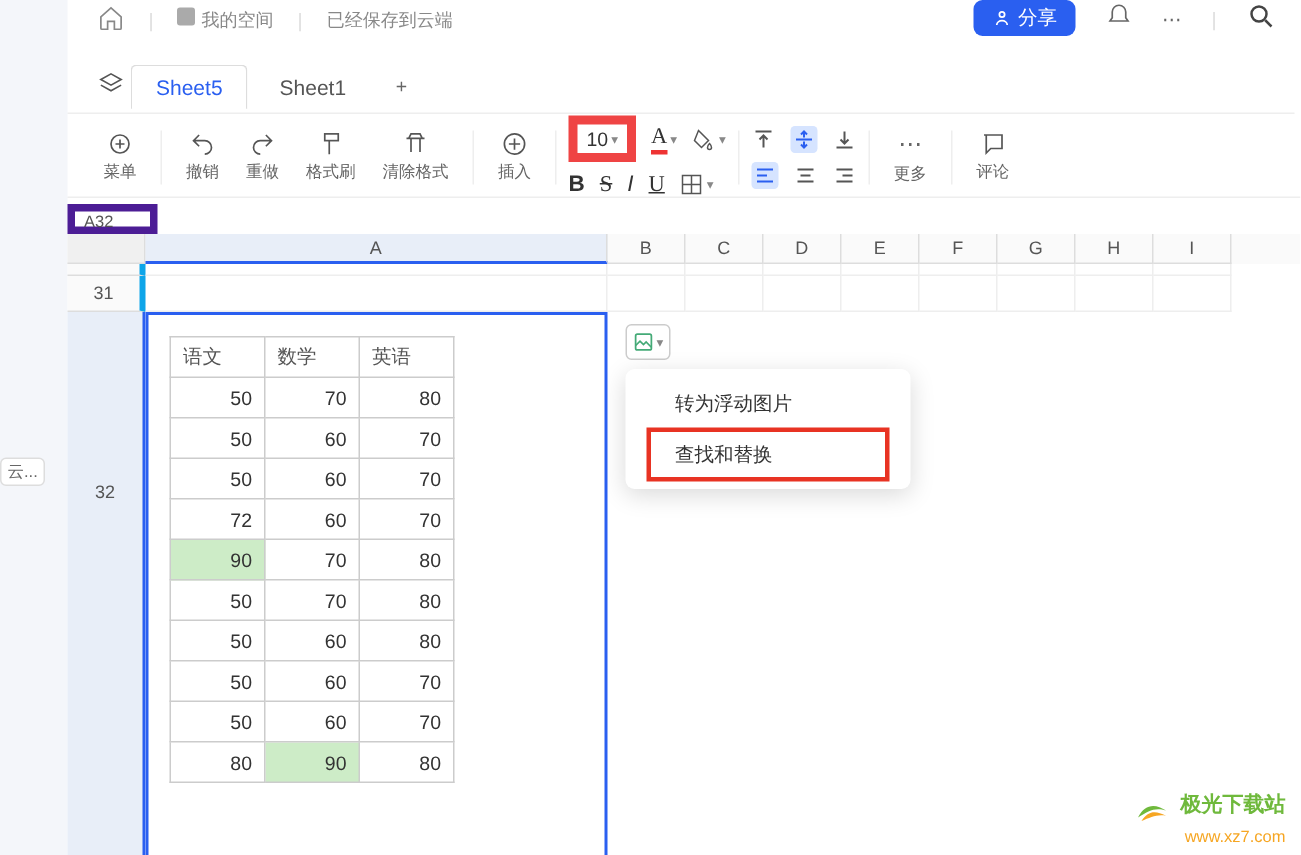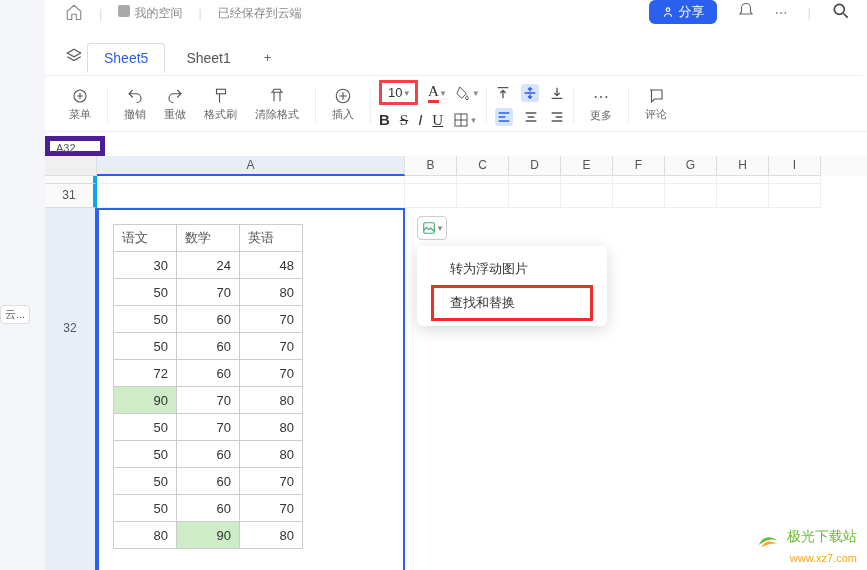--- a/index.html
+++ b/index.html
@@ -15,21 +15,21 @@
 .share-btn{background:#2a5ff0;color:#fff;border-radius:6px;padding:3px 12px;font-size:13px;display:flex;align-items:center;gap:4px}
 .tabbar{position:absolute;left:45px;top:40px;right:4px;height:36px;display:flex;align-items:center;padding-left:20px;gap:4px;border-bottom:1px solid #eee}
 .layer-icon svg{width:18px;height:18px;stroke:#555;fill:none;stroke-width:1.5}
 .tab{padding:6px 16px;font-size:14px;color:#555;border:1px solid transparent;border-radius:4px 4px 0 0}
 .tab.active{color:#2a5ff0;border:1px solid #ddd;border-bottom:1px solid #fff;background:#fff}
 .tab-add{padding:6px 12px;color:#666}
 .toolbar{position:absolute;left:45px;top:78px;right:0;height:54px;display:flex;align-items:center;padding:0 16px;border-bottom:1px solid #eee;gap:2px}
 .tool{display:flex;flex-direction:column;align-items:center;gap:2px;padding:2px 8px;font-size:11px;color:#666;min-width:32px}
 .tool svg{width:18px;height:18px;stroke:#555;fill:none;stroke-width:1.5}
 .vdiv{width:1px;height:36px;background:#eee;margin:0 6px}
-.fontsize{display:flex;align-items:center;border:3px solid #ef4444;padding:2px 6px;gap:16px;font-size:13px}
+.fontsize{display:flex;align-items:center;border:6px solid #ef4444;padding:2px 6px;gap:16px;font-size:13px}
 .caret{font-size:9px;color:#888}
 .icon-row{display:flex;align-items:center;gap:10px}
 .icon-row>div{display:flex;align-items:center;gap:2px}
 .glyph{font-size:15px;font-family:serif}
 .uline{text-decoration:underline}
 .align-active{background:#d6e4ff;border-radius:3px;padding:1px}
 .namebox{position:absolute;left:45px;top:136px;width:60px;height:20px;border:5px solid #4c1d95;font-size:11px;padding:1px 6px;color:#555}
 .grid{position:absolute;left:45px;top:156px;right:0;bottom:0}
 .colhead{display:flex;height:20px;background:#fafafa}
 .ch{border-right:1px solid #ddd;border-bottom:1px solid #ddd;text-align:center;font-size:12px;color:#555;line-height:19px}
@@ -52,21 +52,21 @@
 .img-toggle svg{width:14px;height:14px;stroke:#4a7;fill:none;stroke-width:2}
 .menu{position:absolute;left:320px;top:70px;width:190px;background:#fff;border-radius:6px;box-shadow:0 4px 16px rgba(0,0,0,.15);padding:6px 15px}
 .mi{padding:8px 18px;font-size:13px;color:#333}
 .mi.hl{outline:3px solid #e83323;outline-offset:-2px}
 .inner-table{position:absolute;left:14px;top:14px;border-collapse:collapse;font-size:13px}
 .inner-table td{border:1px solid #ccc;width:63px;height:27px;padding:0 8px}
 .inner-table td.h{text-align:left;color:#555}
 .inner-table td.d{text-align:right}
 .inner-table td.g{background:#cdecc7}
 .watermark{position:absolute;right:10px;bottom:6px;text-align:right;font-size:11px}
-.wm1{color:#6fb93c;font-size:14px;font-weight:normal}
+.wm1{color:#6fb93c;font-size:14px;font-weight:bold}
 .wm2{color:#f6a623}
 .wm-icon{display:inline-flex;width:28px;height:28px;vertical-align:middle;margin-right:2px}
 </style>
 </head>
 <body>
 
 <div class="left-strip"></div>
 <div class="cloud-tag">云...</div>
 
 <div class="topbar">
@@ -286,25 +286,20 @@
         </div>
       <div class="sel">
         <table class="inner-table">
           <tbody>
               <tr>
                 <td class="h">语文</td>
                 <td class="h">数学</td>
                 <td class="h">英语</td>
               </tr>
           <tr>
-                <td class="d">30</td>
-                <td class="d">24</td>
-                <td class="d">48</td>
-              </tr>
-          <tr>
                 <td class="d">50</td>
                 <td class="d">70</td>
                 <td class="d">80</td>
               </tr>
           <tr>
                 <td class="d">50</td>
                 <td class="d">60</td>
                 <td class="d">70</td>
               </tr>
           <tr>

